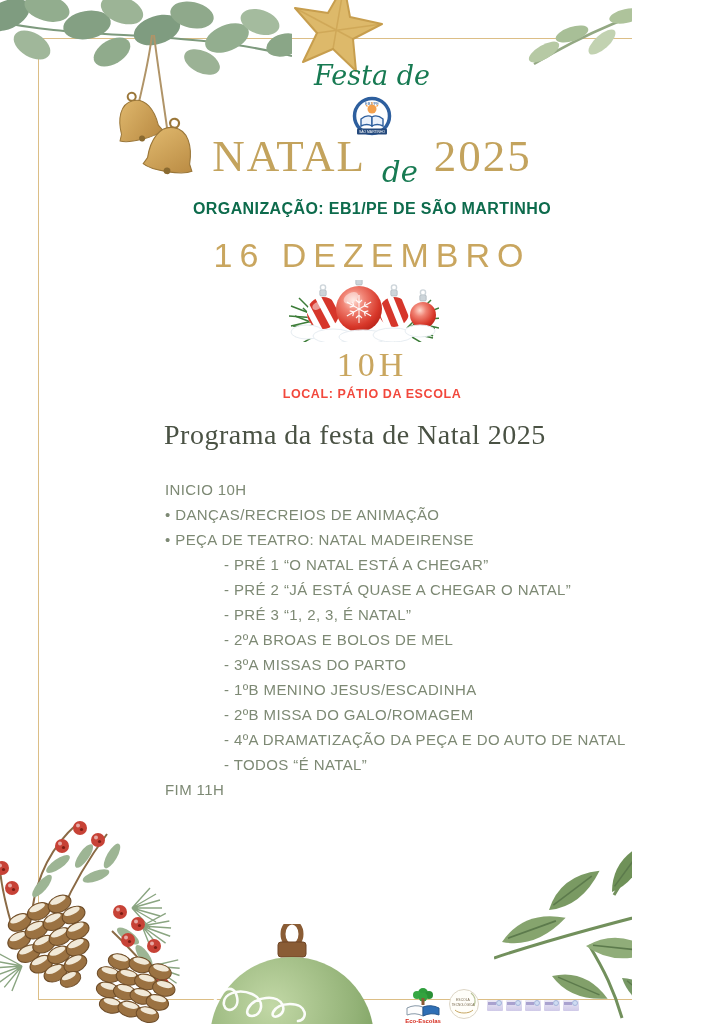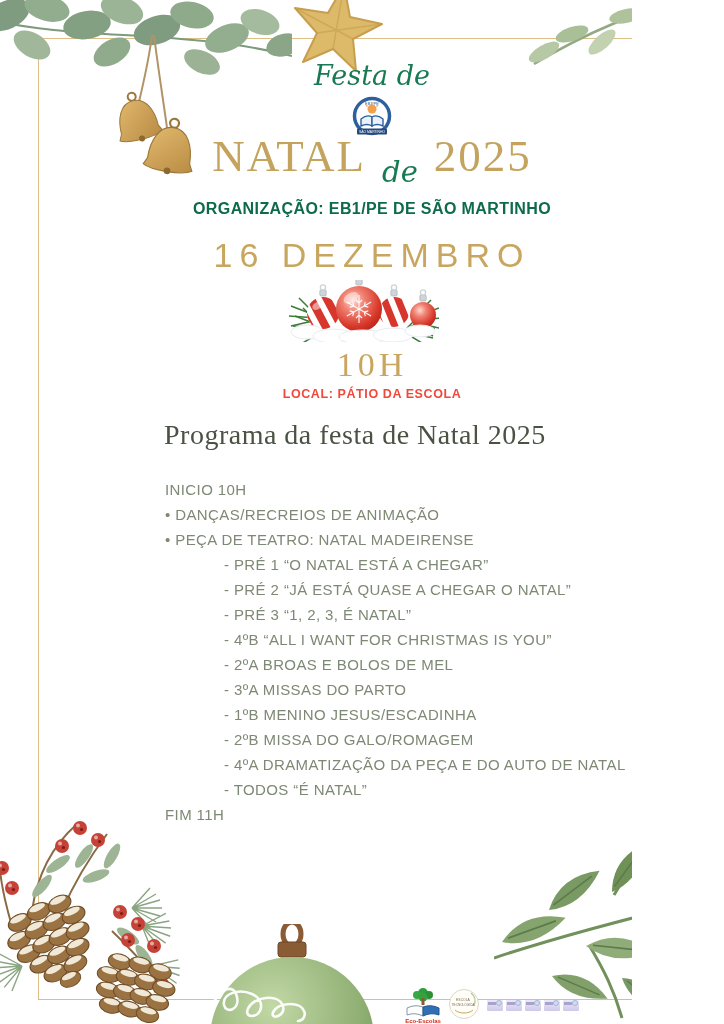--- a/index.html
+++ b/index.html
@@ -362,21 +362,20 @@
   <div class="program">
     <div class="p-line">INICIO 10H</div>
     <div>
         <div class="p-line bullet">DANÇAS/RECREIOS DE ANIMAÇÃO</div>
         <div class="p-line bullet">PEÇA DE TEATRO: NATAL MADEIRENSE</div>
       </div>
     <div>
         <div class="p-line act">PRÉ 1 “O NATAL ESTÁ A CHEGAR”</div>
         <div class="p-line act">PRÉ 2 “JÁ ESTÁ QUASE A CHEGAR O NATAL”</div>
         <div class="p-line act">PRÉ 3 “1, 2, 3, É NATAL”</div>
-        <div class="p-line act">4ºB “ALL I WANT FOR CHRISTMAS IS YOU”</div>
         <div class="p-line act">2ºA BROAS E BOLOS DE MEL</div>
         <div class="p-line act">3ºA MISSAS DO PARTO</div>
         <div class="p-line act">1ºB MENINO JESUS/ESCADINHA</div>
         <div class="p-line act">2ºB MISSA DO GALO/ROMAGEM</div>
         <div class="p-line act">4ºA DRAMATIZAÇÃO DA PEÇA E DO AUTO DE NATAL</div>
         <div class="p-line act">TODOS “É NATAL”</div>
       </div>
     <div class="p-line">FIM 11H</div>
   </div>
 

